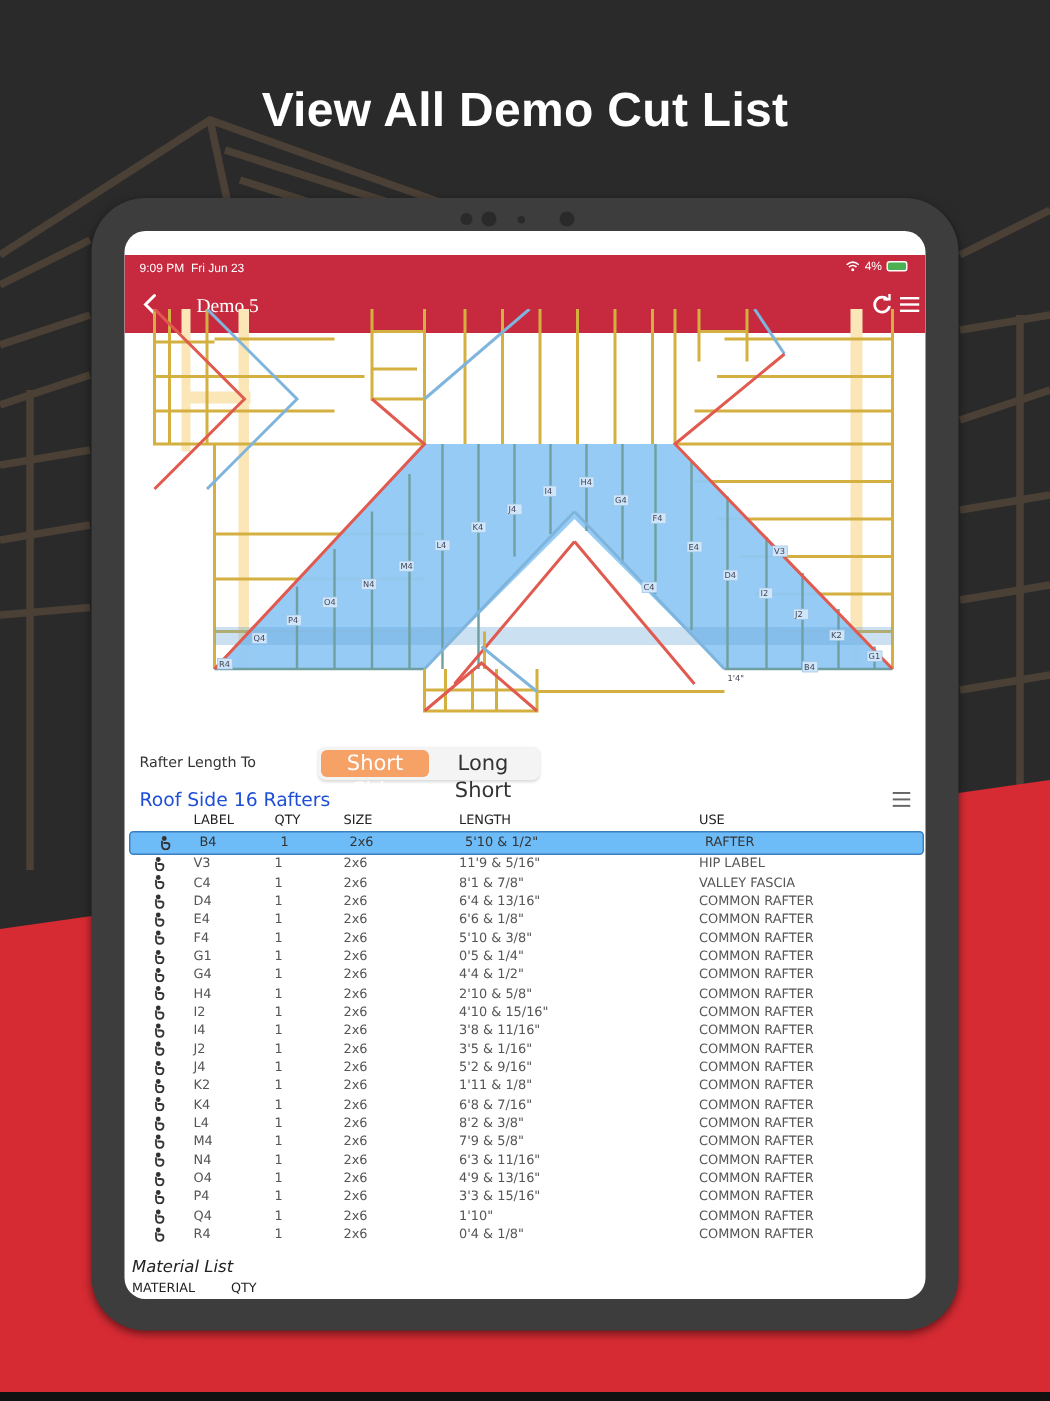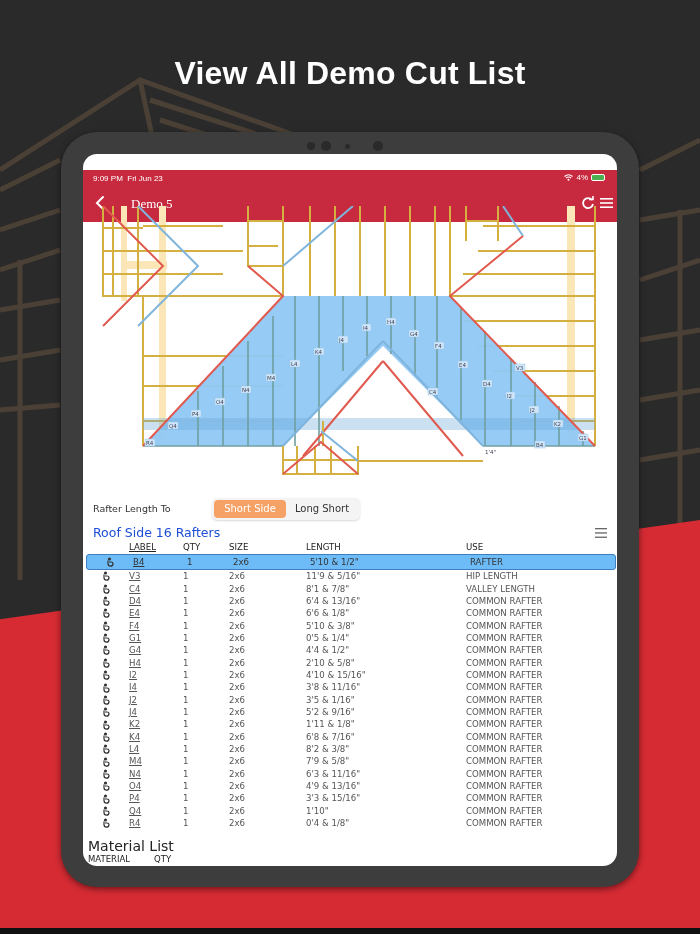--- a/index.html
+++ b/index.html
@@ -24,40 +24,40 @@
   .back-btn { position: absolute; left: 10px; top: 24px; width: 16px; height: 18px; }
   .nav-title { position: absolute; left: 48px; top: 26px; font-size: 13px; font-family: Liberation Serif, serif; }
   .refresh-btn { position: absolute; right: 22px; top: 26px; width: 14px; height: 14px; }
   .menu-btn { position: absolute; right: 4px; top: 27px; width: 13px; height: 12px; }
 
   .diagram { position: absolute; left: 0; top: 52px; width: 534px; height: 290px; }
 
   .toggle-row { position: absolute; left: 10px; top: 341px; width: 520px; height: 26px; }
   .toggle-label { position: absolute; left: 0; top: 8px; font-size: 9.5px; color: #333; }
   .segmented { position: absolute; left: 119px; top: 3px; width: 148px; height: 22px; background: #f4f4f4; border-radius: 5px; box-shadow: 0 1px 2px rgba(0,0,0,0.15); display: flex; padding: 2px; }
-  .seg { flex: 1; font-size: 10px; text-align: center; line-height: 18px; border-radius: 4px; color: #333; }
+  .seg { flex: 1; font-size: 14px; text-align: center; line-height: 18px; border-radius: 4px; color: #333; }
   .seg.active { background: #f6a267; color: #fff; }
 
   .section-title { position: absolute; left: 10px; top: 371px; font-size: 12.5px; color: #1d4ed8; }
   .list-menu { position: absolute; right: 10px; top: 374px; width: 12px; height: 10px; }
 
   .table { position: absolute; left: 0; top: 386px; width: 534px; }
   .thead { display: flex; height: 14px; font-size: 8.6px; color: #222; }
   .row { display: flex; height: 12.35px; font-size: 8.6px; color: #555; align-items: center; }
   .row.selected { background: #6dbcf8; border: 1px solid #3b7fbf; border-radius: 3px; margin: 0 1px 0 3px; height: 16px; color: #333; }
   .c-icon { width: 46px; text-align: center; position: relative; }
-  .c-label { width: 54px; text-decoration: underline; }
+  .c-label { width: 54px; }
   .c-qty { width: 46px; }
   .c-size { width: 77px; }
   .c-len { width: 128px; }
   .c-use { flex: 1; margin-left: 32px; }
   .thead .c-label, .thead .c-qty, .thead .c-size, .thead .c-len, .thead .c-use { line-height: 14px; }
   .row-icon { display: inline-block; width: 8px; height: 10px; vertical-align: middle; }
 
-  .material-title { position: absolute; left: 5px; top: 684px; font-size: 14px; color: #222; }
+  .material-title { position: absolute; left: 5px; top: 684px; font-size: 11px; color: #222; font-style: italic; }
   .material-head { position: absolute; left: 5px; top: 700px; font-size: 8.5px; color: #222; display: flex; gap: 24px; }
 </style>
 </head>
 <body>
 
 <div class="bg-photo">
   <svg width="700" height="600" viewBox="0 0 700 600">
     <g opacity="0.35" stroke="#8a6a4a" stroke-width="5" fill="none">
       <path d="M0 110 L140 20 L420 120"></path>
       <path d="M140 20 L170 160"></path>
@@ -274,32 +274,32 @@
           </div>
           <div class="row">
             <div class="c-icon"><svg class="row-icon" viewBox="0 0 8 10">
                 <circle cx="3.5" cy="2" r="1.6" fill="#333"></circle>
                 <path d="M2 3.5 V6.5 Q2 9.2 4.5 9.2 Q7 9.2 7 6.5 Q7 5 5 5 H3" stroke="#333" stroke-width="1.2" fill="none"></path>
               </svg></div>
             <div class="c-label">V3</div>
             <div class="c-qty">1</div>
             <div class="c-size">2x6</div>
             <div class="c-len">11'9 &amp; 5/16"</div>
-            <div class="c-use">HIP LENGTH</div>
+            <div class="c-use">HIP LABEL</div>
           </div>
           <div class="row">
             <div class="c-icon"><svg class="row-icon" viewBox="0 0 8 10">
                 <circle cx="3.5" cy="2" r="1.6" fill="#333"></circle>
                 <path d="M2 3.5 V6.5 Q2 9.2 4.5 9.2 Q7 9.2 7 6.5 Q7 5 5 5 H3" stroke="#333" stroke-width="1.2" fill="none"></path>
               </svg></div>
             <div class="c-label">C4</div>
             <div class="c-qty">1</div>
             <div class="c-size">2x6</div>
             <div class="c-len">8'1 &amp; 7/8"</div>
-            <div class="c-use">VALLEY LENGTH</div>
+            <div class="c-use">VALLEY FASCIA</div>
           </div>
           <div class="row">
             <div class="c-icon"><svg class="row-icon" viewBox="0 0 8 10">
                 <circle cx="3.5" cy="2" r="1.6" fill="#333"></circle>
                 <path d="M2 3.5 V6.5 Q2 9.2 4.5 9.2 Q7 9.2 7 6.5 Q7 5 5 5 H3" stroke="#333" stroke-width="1.2" fill="none"></path>
               </svg></div>
             <div class="c-label">D4</div>
             <div class="c-qty">1</div>
             <div class="c-size">2x6</div>
             <div class="c-len">6'4 &amp; 13/16"</div>

